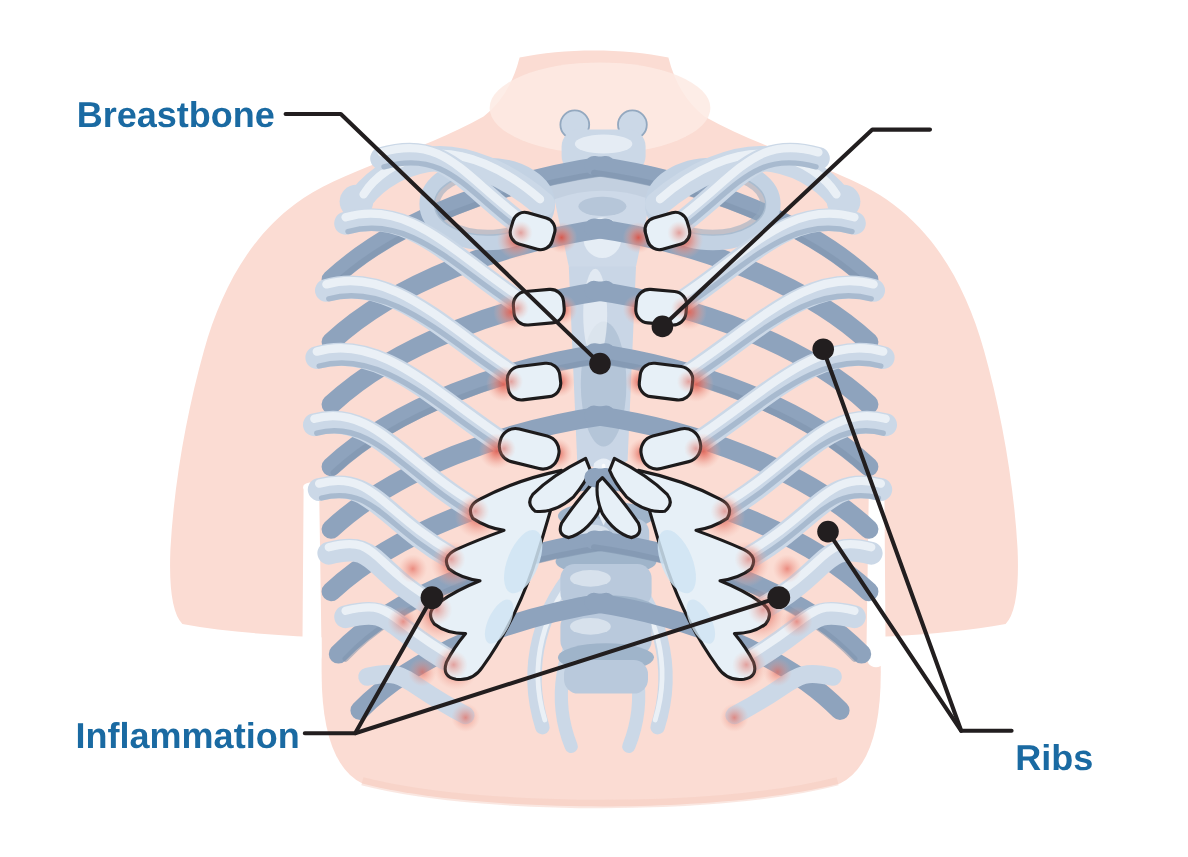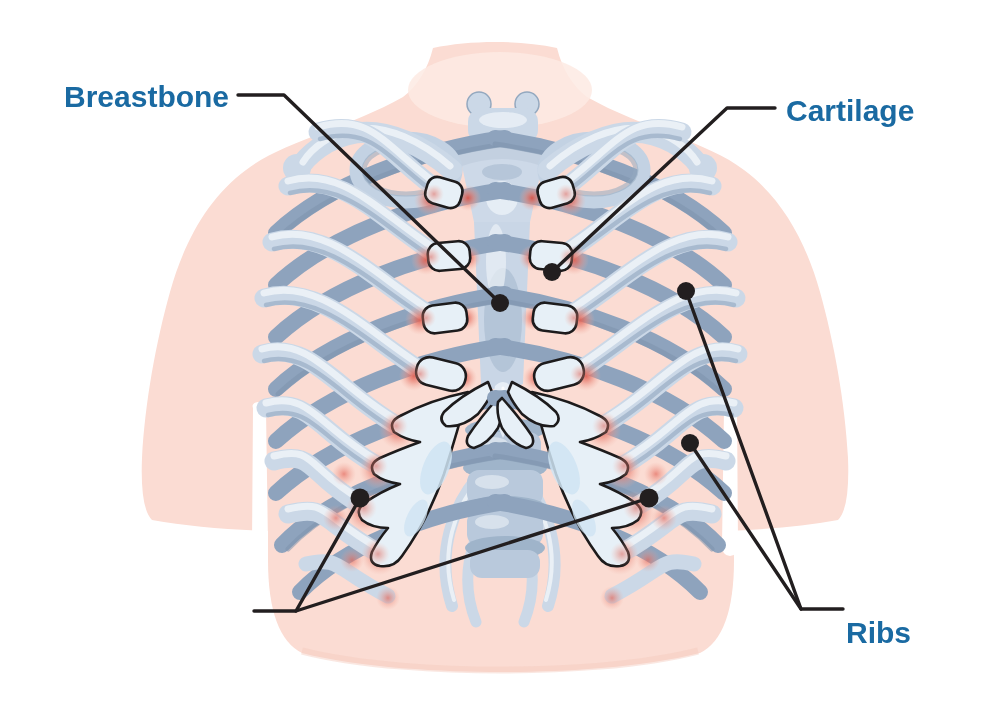--- a/index.html
+++ b/index.html
@@ -239,15 +239,15 @@
     <polyline class="ln" points="843,609 801,609 686,291"></polyline>
     <polyline class="ln" points="801,609 690,443"></polyline>
     <circle class="dot" cx="686" cy="291" r="9"></circle>
     <circle class="dot" cx="690" cy="443" r="9"></circle>
   </g>
 </svg>
 
   <div class="anat-label" style="left:64px;top:78px">
     <span style="display:block">Breastbone</span>
   </div>
-  <div class="anat-label" style="left:786px;top:92px">Cartilage</div>
+  <div class="anat-label" style="left:63px;top:595px">Inflammation</div>
   <div class="anat-label" style="left:846px;top:614px">Ribs</div>
 </div>
 
 </body></html>

